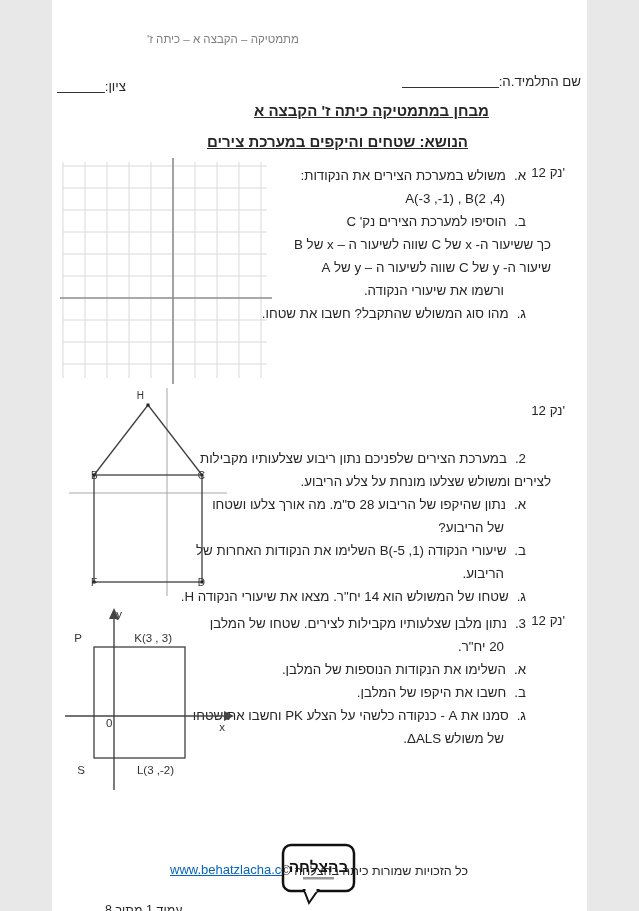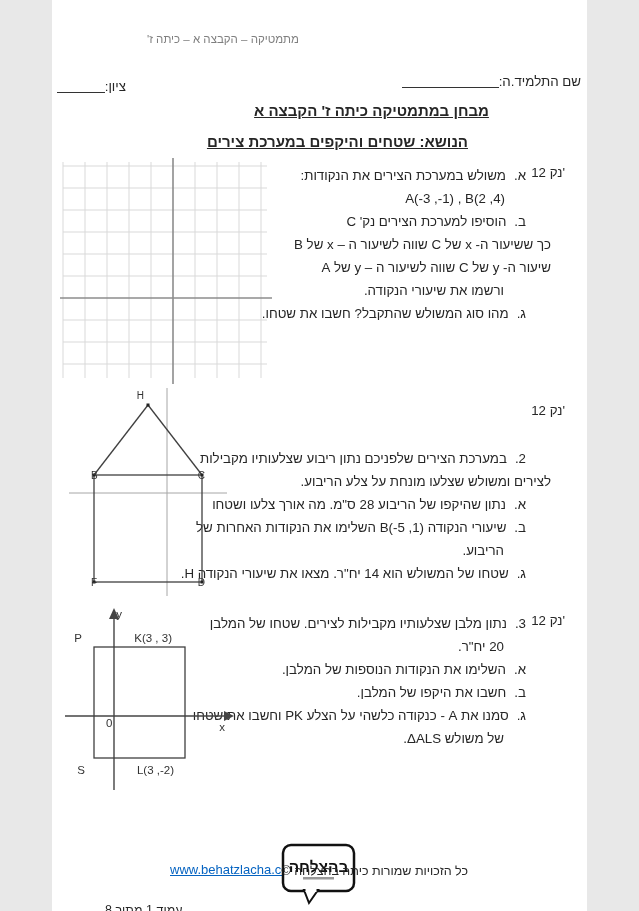--- a/index.html
+++ b/index.html
@@ -77,20 +77,21 @@
     </g>
     <line x1="113" y1="0" x2="113" y2="226" stroke="#8c8c8c" stroke-width="1.6"></line>
     <line x1="0" y1="140" x2="212" y2="140" stroke="#8c8c8c" stroke-width="1.6"></line>
   </svg>
 
   <div class="abs points" style="right:22px;top:403px;">12 נק'</div>
   <div class="abs q-text" style="right:61px;top:402px;margin-top:45px;">
       <div class="q-line first"><span class="q-label">2.</span><span>במערכת הצירים שלפניכם נתון ריבוע שצלעותיו מקבילות</span></div>
       <div class="q-line wide"><span>לצירים ומשולש שצלעו מונחת על צלע הריבוע.</span></div>
       <div class="q-line item"><span class="q-label">א.</span><span>נתון שהיקפו של הריבוע 28  ס"מ. מה אורך צלעו ושטחו</span></div>
+      <div class="q-line cont"><span>של הריבוע?</span></div>
       <div class="q-line item"><span class="q-label">ב.</span><span>שיעורי הנקודה ‪B(-5 ,1)‬ השלימו את הנקודות האחרות של</span></div>
       <div class="q-line cont"><span>הריבוע.</span></div>
       <div class="q-line item"><span class="q-label">ג.</span><span>שטחו של המשולש הוא 14 יח"ר. מצאו את שיעורי הנקודה H.</span></div>
     </div>
 
   <svg class="abs" style="left:15px;top:388px;" width="168" height="214">
     <line x1="100" y1="0" x2="100" y2="208" stroke="#a6a6a6" stroke-width="1"></line>
     <line x1="2" y1="105" x2="160" y2="105" stroke="#a6a6a6" stroke-width="1"></line>
     <rect x="27" y="87" width="108" height="107" fill="none" stroke="#404040" stroke-width="1.3"></rect>
     <line x1="27" y1="87" x2="81" y2="17" stroke="#404040" stroke-width="1.3"></line>

